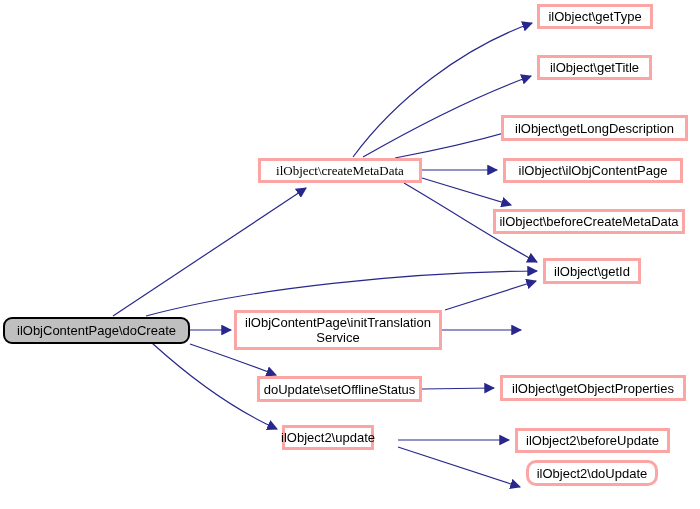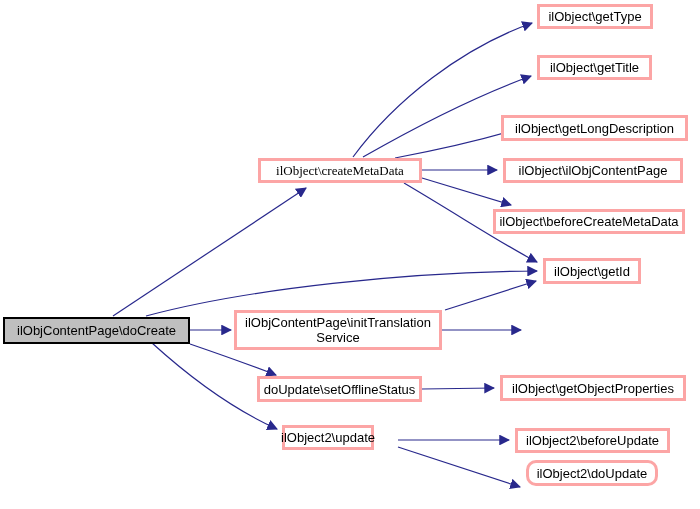--- a/index.html
+++ b/index.html
@@ -57,21 +57,21 @@
     <path class="edge" marker-end="url(#arrow)" d="M422,170 L497,170"></path>
     <path class="edge" marker-end="url(#arrow)" d="M422,178 L511,205"></path>
     <path class="edge" marker-end="url(#arrow)" d="M404,183 C460,216 507,247 537,262"></path>
     <path class="edge" marker-end="url(#arrow)" d="M445,310 L536,281"></path>
     <path class="edge" marker-end="url(#arrow)" d="M442,330 L521,330"></path>
     <path class="edge" marker-end="url(#arrow)" d="M422,389 L494,388"></path>
     <path class="edge" marker-end="url(#arrow)" d="M398,440 L509,440"></path>
     <path class="edge" marker-end="url(#arrow)" d="M398,447 L520,487"></path>
   </svg>
 
-  <div class="node main" style="left:3px;top:317px;width:187px;height:27px;">ilObjContentPage\doCreate</div>
+  <div class="node main" style="left:3px;top:317px;width:187px;height:27px;border-radius:9px;">ilObjContentPage\doCreate</div>
 
   <div class="node" style="left:258px;top:158px;width:164px;height:25px;font-family:Liberation Serif, serif;">ilObject\createMetaData</div>
 
   <div class="node" style="left:234px;top:310px;width:208px;height:40px;">ilObjContentPage\initTranslation
 Service</div>
 
   <div class="node" style="left:257px;top:376px;width:165px;height:26px;">doUpdate\setOfflineStatus</div>
 
   <div class="node" style="left:282px;top:425px;width:92px;height:25px;">ilObject2\update</div>
 

